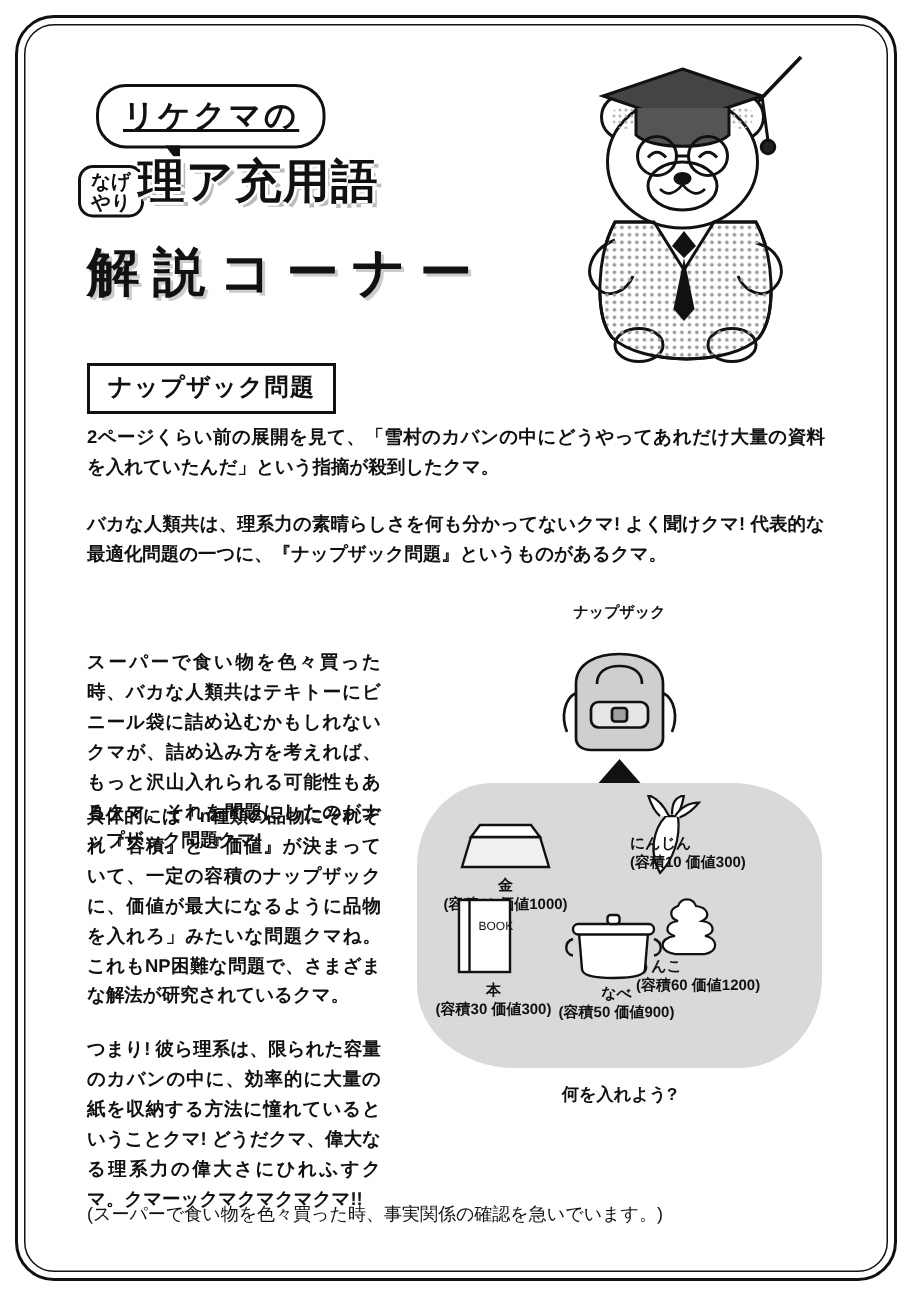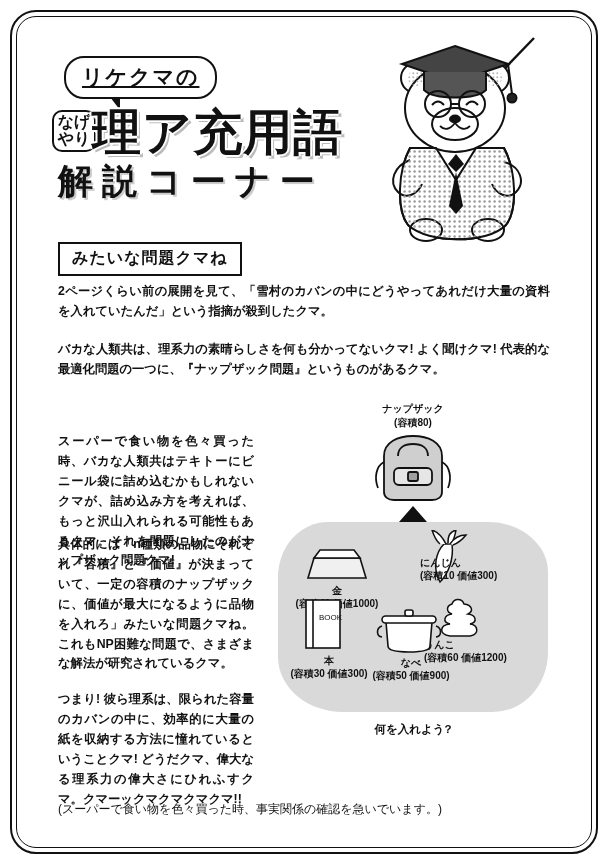--- a/index.html
+++ b/index.html
@@ -43,29 +43,29 @@
     white-space:nowrap;
     text-decoration:underline;
   }
   .bubble:after{
     content:"";position:absolute;left:44px;bottom:-13px;
     width:0;height:0;border-left:10px solid transparent;
     border-right:0 solid transparent;border-top:13px solid #111;
   }
   .bigtitle{
     position:absolute;left:16px;top:70px;
-    font-size:49px;font-weight:bold;letter-spacing:1px;
+    font-size:31px;font-weight:bold;letter-spacing:1px;
     white-space:nowrap;
     text-shadow:
       2px 0 0 #fff,-2px 0 0 #fff,0 2px 0 #fff,0 -2px 0 #fff,
       3px 3px 0 #bbb;
   }
   .nageyari{
     position:absolute;left:16px;top:80px;
-    font-size:16px;font-weight:bold;line-height:1.05;
+    font-size:13px;font-weight:bold;line-height:1.05;
     border:2px solid #111;border-radius:10px;
     padding:2px 3px;background:#fff;text-align:center;
     width:34px;
   }
   .subtitle{
     position:absolute;left:22px;top:128px;
     font-size:35px;font-weight:bold;letter-spacing:9px;
     white-space:nowrap;
     text-shadow:2px 2px 0 #ccc;
     font-family:Liberation Mono, monospace;
@@ -202,35 +202,34 @@
           <path d="M107 103 q-8 10 -15 3" fill="none" stroke="#111" stroke-width="1.8"></path>
           <path d="M107 103 q8 10 15 3" fill="none" stroke="#111" stroke-width="1.8"></path>
 
           <circle cx="68" cy="58" r="8" fill="url(#dots2)"></circle>
           <circle cx="146" cy="58" r="8" fill="url(#dots2)"></circle>
         </svg>
       </div>
     </div>
 
     <div class="section-label">
-      <span>みたいな問題クマね</span>
+      <span>ナップザック問題</span>
     </div>
 
     <div class="para" id="p1">2ページくらい前の展開を見て、「雪村のカバンの中にどうやってあれだけ大量の資料を入れていたんだ」という指摘が殺到したクマ。</div>
     <div class="para" id="p2">バカな人類共は、理系力の素晴らしさを何も分かってないクマ! よく聞けクマ! 代表的な最適化問題の一つに、『ナップザック問題』というものがあるクマ。</div>
     <div class="para" id="p3">スーパーで食い物を色々買った時、バカな人類共はテキトーにビニール袋に詰め込むかもしれないクマが、詰め込み方を考えれば、もっと沢山入れられる可能性もあるクマ。それを問題にしたのがナップザック問題クマ!</div>
     <div class="para" id="p4">具体的には「n種類の品物にそれぞれ『容積』と『価値』が決まっていて、一定の容積のナップザックに、価値が最大になるように品物を入れろ」みたいな問題クマね。これもNP困難な問題で、さまざまな解法が研究されているクマ。</div>
     <div class="para" id="p5">つまり! 彼ら理系は、限られた容量のカバンの中に、効率的に大量の紙を収納する方法に憧れているということクマ! どうだクマ、偉大なる理系力の偉大さにひれふすクマ。クマーックマクマクマクマ!!</div>
     <div class="para" id="p6">(スーパーで食い物を色々買った時、事実関係の確認を急いでいます。)</div>
 
     <div class="figure">
 
       <div class="fig-caption" id="fig-title">
         <div>ナップザック</div>
-        <div>(容積80)</div>
       </div>
 
       <div style="position:absolute;left:96px;top:32px;">
         <svg width="90" height="68" viewBox="0 0 90 68" xmlns="http://www.w3.org/2000/svg">
           <g stroke="#111" stroke-width="1.8" fill="#cfcfcf">
             <path d="M16 22 C16 8 30 2 45 2 C60 2 74 8 74 22 L74 58 C74 63 70 66 64 66 L26 66 C20 66 16 63 16 58 Z"></path>
             <path d="M30 22 C30 14 36 10 45 10 C54 10 60 14 60 22" fill="none"></path>
             <rect x="26" y="34" width="38" height="17" rx="5" fill="#e6e6e6"></rect>
             <rect x="40" y="38" width="10" height="9" rx="2" fill="#9f9f9f"></rect>
             <path d="M16 28 C8 32 6 44 10 54" fill="none"></path>

